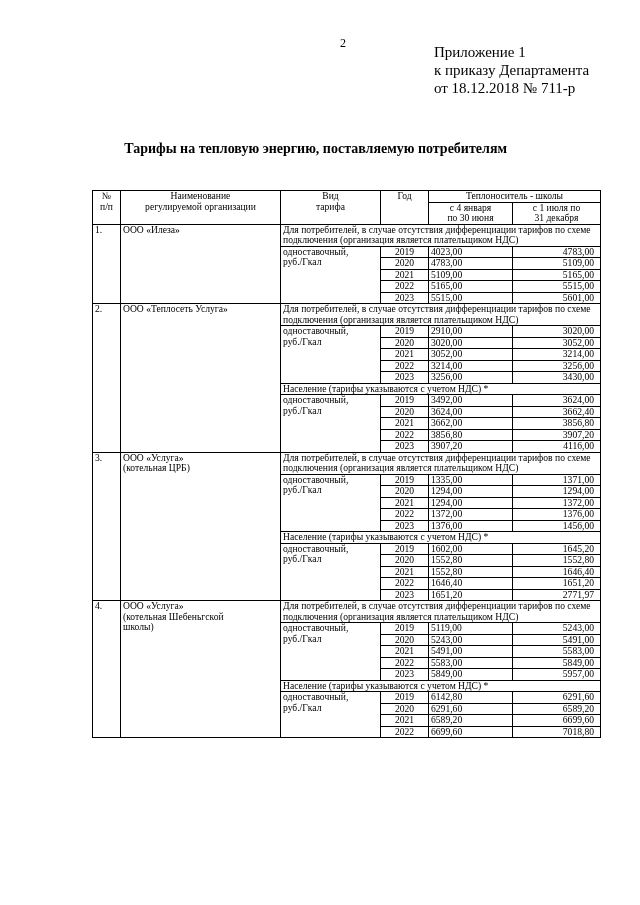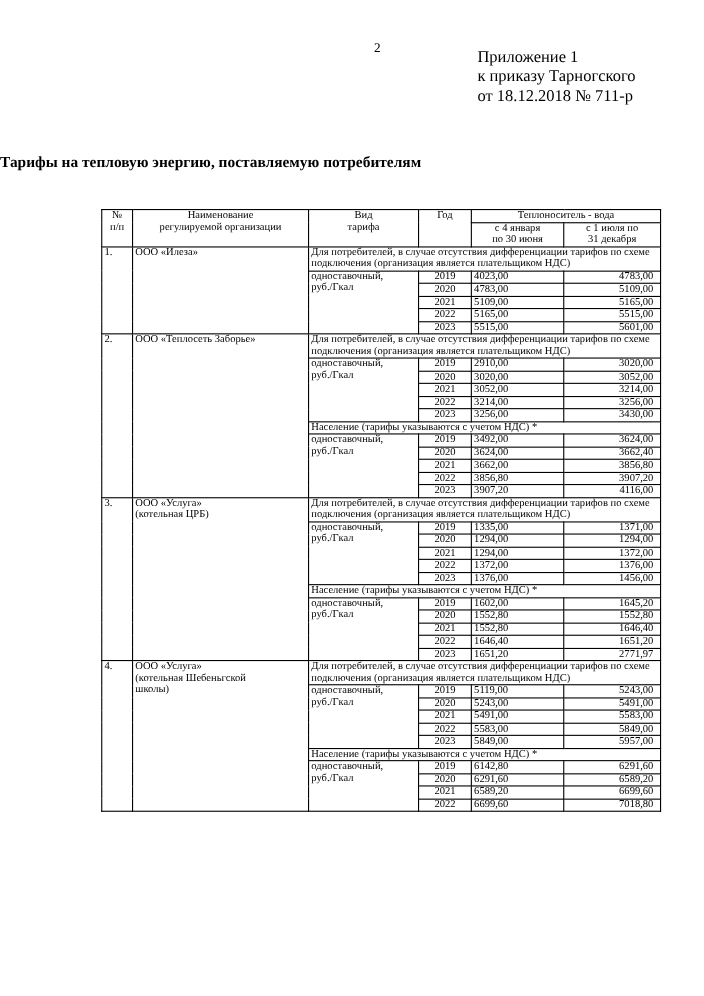--- a/index.html
+++ b/index.html
@@ -1,39 +1,39 @@
 <!DOCTYPE html>
 <html><head>
 <meta charset="utf-8">
 <style>
   html, body { margin:0; padding:0; background:#ffffff; }
   body { width:640px; height:905px; position:relative; overflow:hidden;
          font-family:"Liberation Serif", serif; color:#000; }
   .page-num { position:absolute; left:340px; top:36px; font-size:12px; }
   .appendix { position:absolute; left:434px; top:43px; font-size:15px; line-height:18px; }
-  .title { position:absolute; left:0; width:507px; top:140px; text-align:left;
+  .title { position:absolute; left:0; width:507px; top:140px; text-align:right;
            font-weight:bold; font-size:14px; line-height:17px; }
   table.tariffs { position:absolute; left:92px; top:190px; border-collapse:collapse;
                   font-size:9.6px; line-height:10.5px; table-layout:fixed; }
   table.tariffs td { border:1px solid #000; padding:0 2px; vertical-align:top; }
   .c-year { width:43px; text-align:center; }
   .c-v1 { width:79px; text-align:left; }
   .c-v2 { width:79px; text-align:right; padding-right:6px !important; }
   .hdr td { text-align:center; }
   .yr td { height:10.5px; }
   .desc { padding-top:1px; padding-bottom:1px; }
 </style>
 </head>
 <body>
 
 <div class="page-num">2</div>
 
 <div class="appendix">
   <div>Приложение 1</div>
-  <div>к приказу Тарногского</div>
+  <div>к приказу Департамента</div>
   <div>от 18.12.2018 № 711-р</div>
 </div>
 
 <div class="title">
   <div>Тарифы на тепловую энергию, поставляемую потребителям</div>
 </div>
 
 <table class="tariffs">
   <colgroup>
     <col style="width:28px">
@@ -45,21 +45,21 @@
   </colgroup>
   <tbody id="tbody">
     <tr class="hdr">
       <td rowspan="2" style="white-space:pre-line">№
 п/п</td>
       <td rowspan="2" style="white-space:pre-line">Наименование
 регулируемой организации</td>
       <td rowspan="2" style="white-space:pre-line">Вид
 тарифа</td>
       <td rowspan="2">Год</td>
-      <td colspan="2">Теплоноситель - вода</td>
+      <td colspan="2">Теплоноситель - школы</td>
     </tr>
     <tr class="hdr">
       <td style="white-space:pre-line">с 4 января
 по 30 июня</td>
       <td style="white-space:pre-line">с 1 июля по
 31 декабря</td>
     </tr>
   <tr>
         <td rowspan="6">1.</td>
         <td rowspan="6" style="white-space:pre-line">ООО «Илеза»</td>
@@ -87,21 +87,21 @@
         <td class="c-v1">5165,00</td>
         <td class="c-v2">5515,00</td>
       </tr>
       <tr class="yr">
         <td class="c-year">2023</td>
         <td class="c-v1">5515,00</td>
         <td class="c-v2">5601,00</td>
       </tr>
       <tr>
         <td rowspan="12">2.</td>
-        <td rowspan="12" style="white-space:pre-line">ООО «Теплосеть Заборье»</td>
+        <td rowspan="12" style="white-space:pre-line">ООО «Теплосеть Услуга»</td>
         <td colspan="4" class="desc">Для потребителей, в случае отсутствия дифференциации тарифов по схеме подключения (организация является плательщиком НДС)</td>
       </tr>
       <tr class="yr">
         <td rowspan="5" style="white-space:pre-line">одноставочный,
 руб./Гкал</td>
         <td class="c-year">2019</td>
         <td class="c-v1">2910,00</td>
         <td class="c-v2">3020,00</td>
       </tr>
       <tr class="yr">

